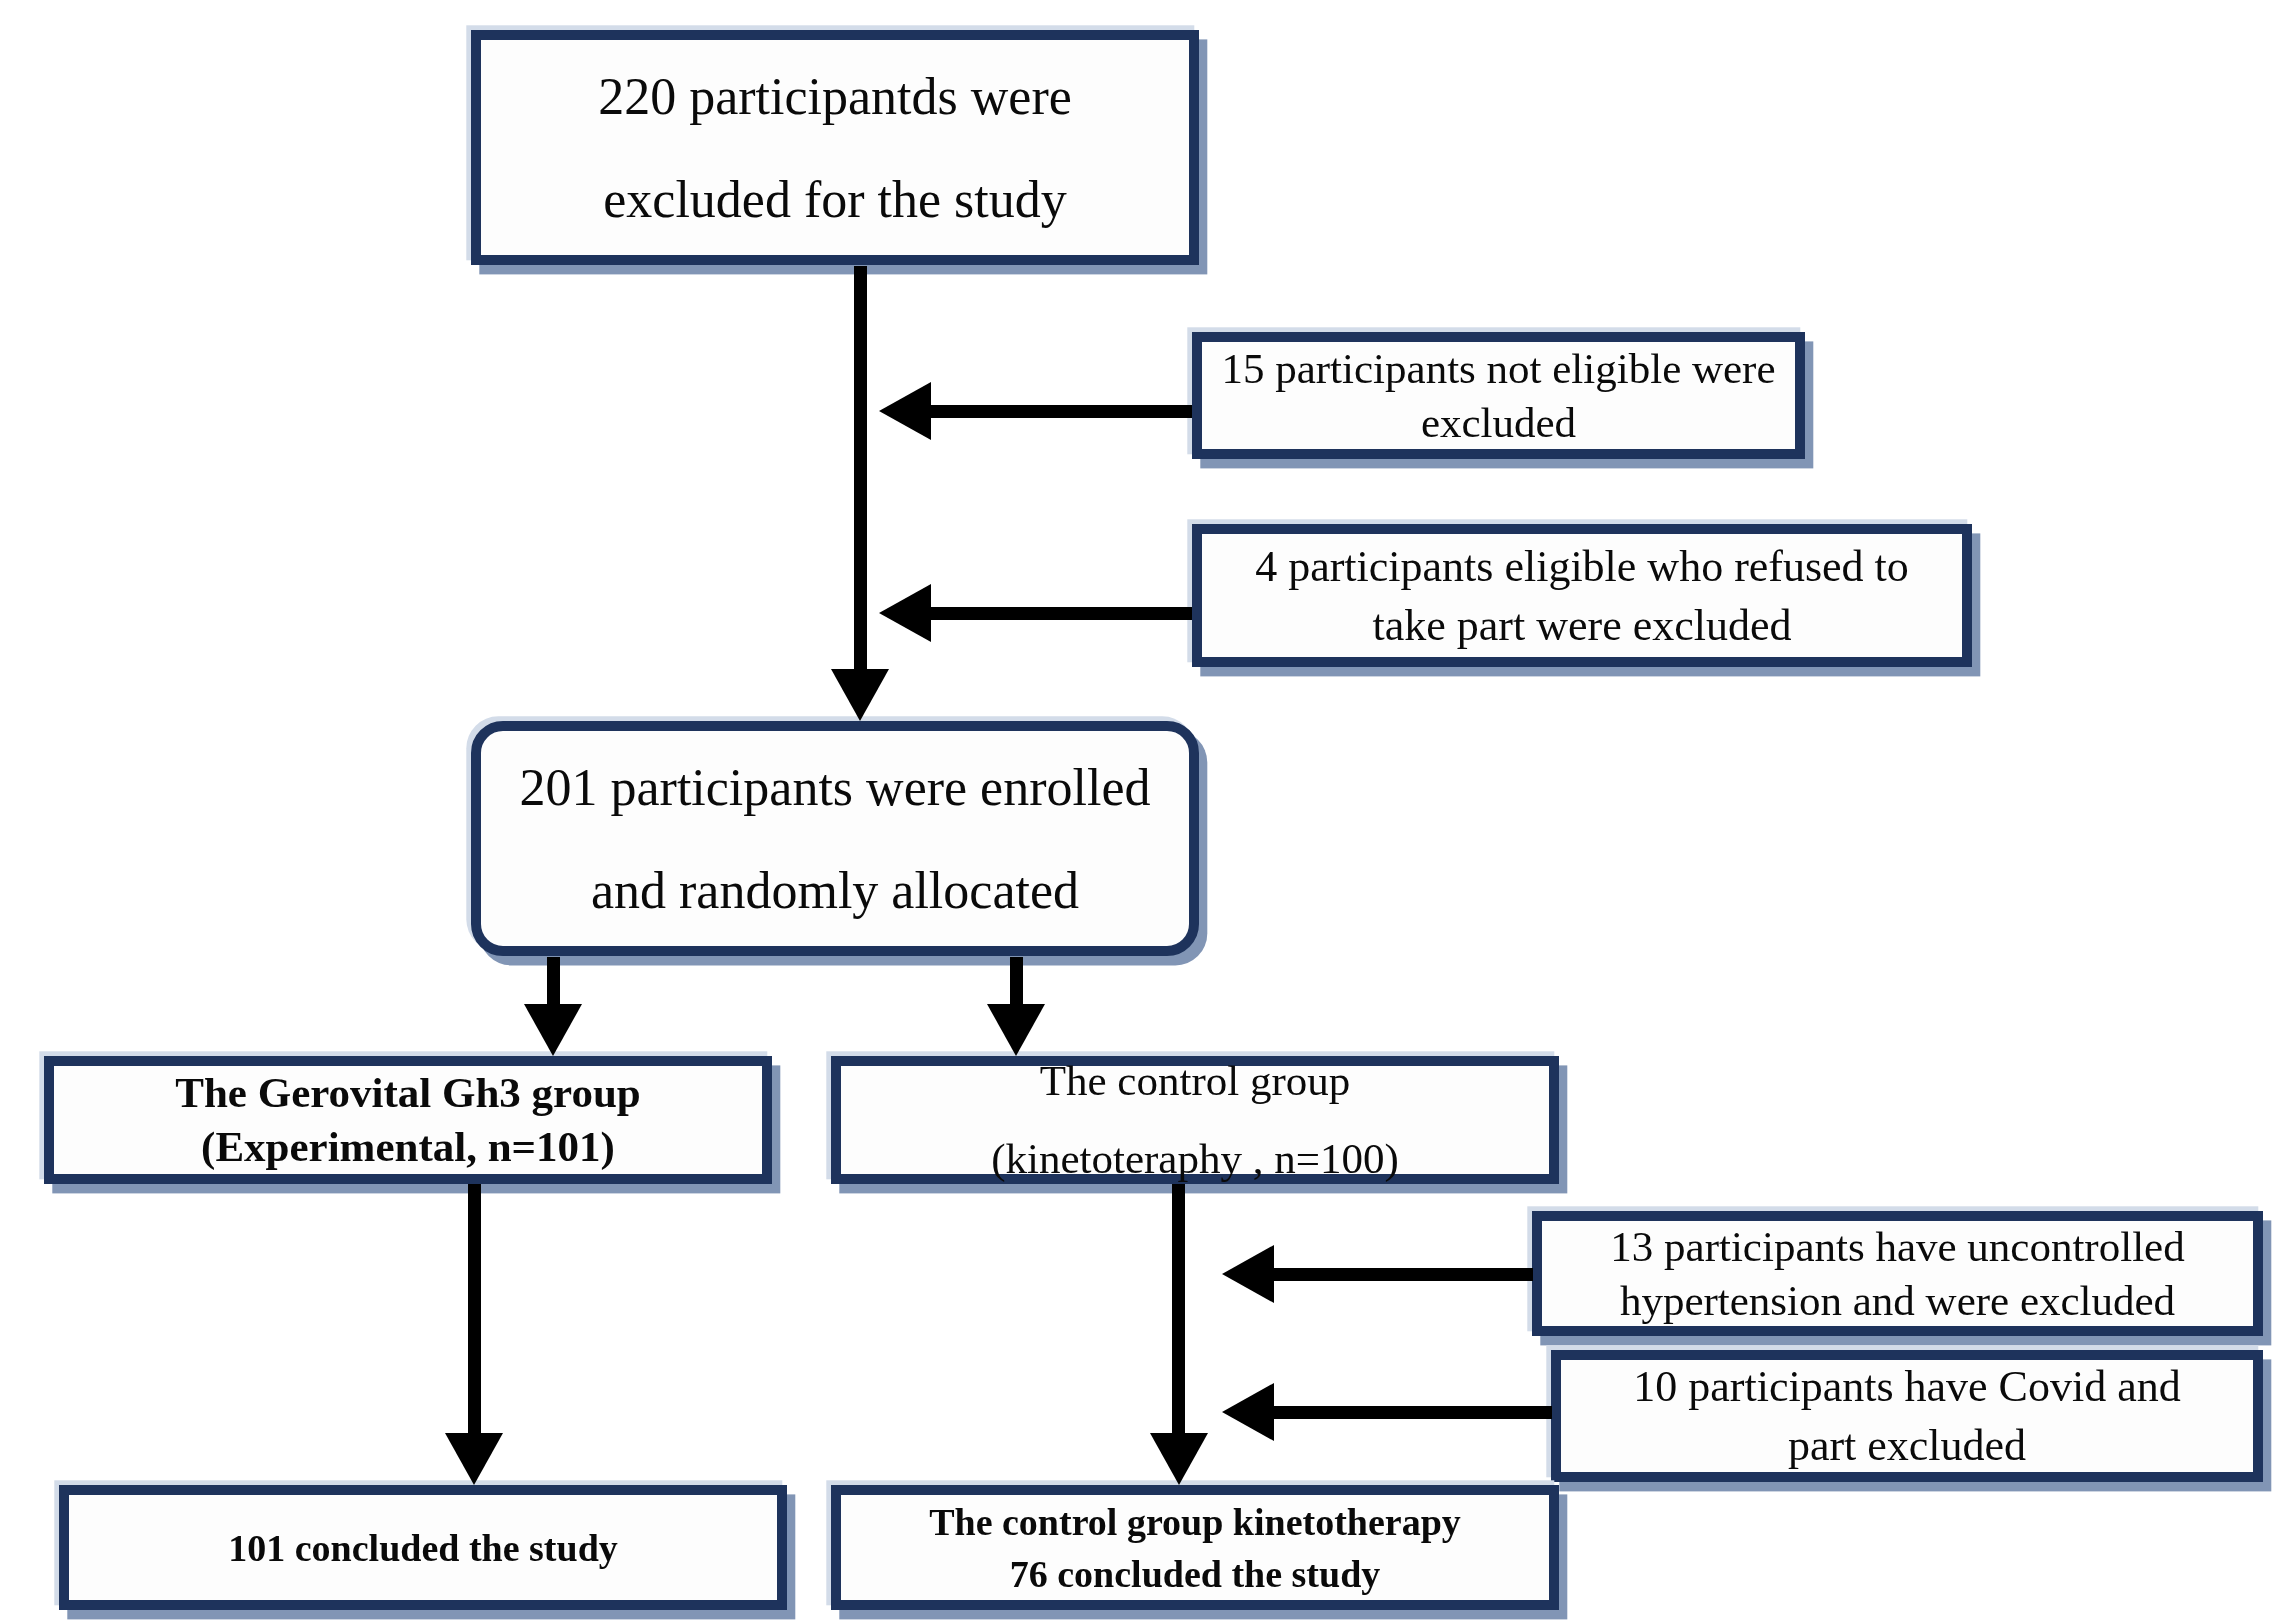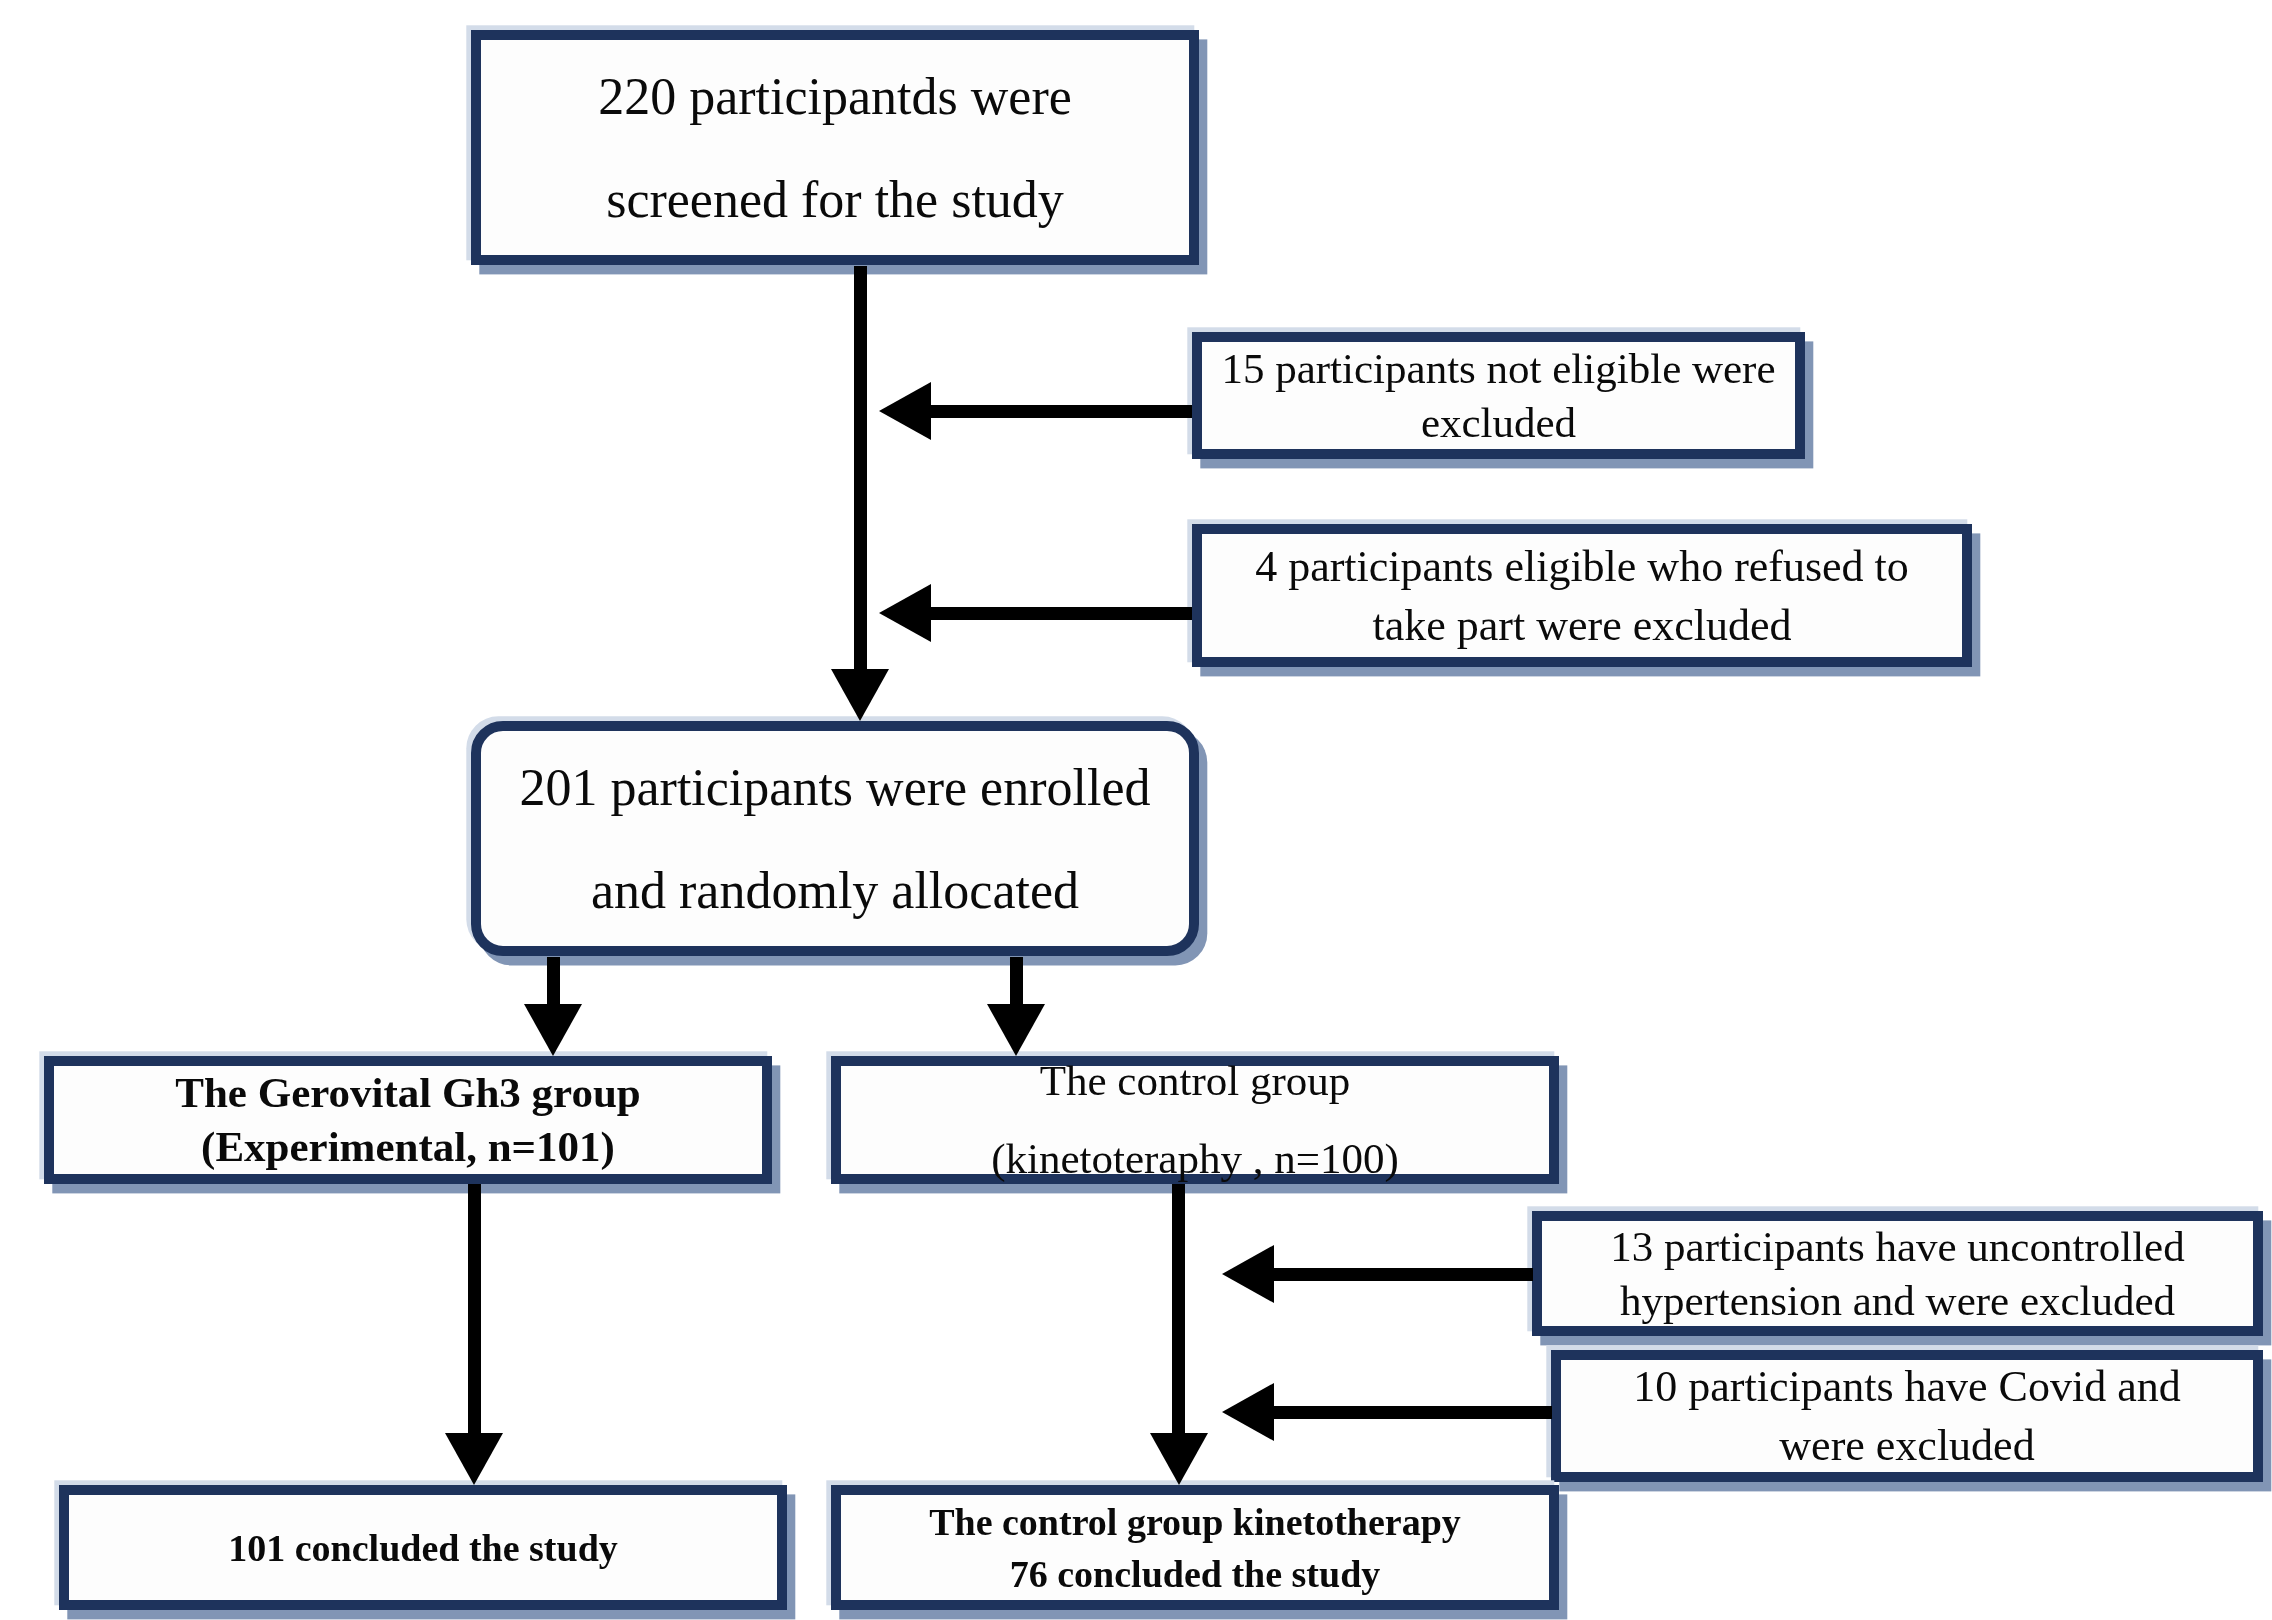--- a/index.html
+++ b/index.html
@@ -96,21 +96,21 @@
   #arrow-i-head  { left: 1222px; top: 1383px; }
   #arrow-i-shaft { left: 1271px; top: 1406px; width: 281px; }
 </style>
 </head>
 <body>
 
 <div id="canvas">
 
   <div class="box size-xl" id="box-screened">
     <div class="line">220 participantds were</div>
-    <div class="line">screened for the study</div>
+    <div class="line">excluded for the study</div>
   </div>
 
   <div class="box size-m" id="box-not-eligible">
     <div class="line">15 participants not eligible were</div>
     <div class="line">excluded</div>
   </div>
 
   <div class="box size-l" id="box-refused">
     <div class="line">4 participants eligible who refused to</div>
     <div class="line">take part were excluded</div>
@@ -131,21 +131,21 @@
     <div class="line">(kinetoteraphy , n=100)</div>
   </div>
 
   <div class="box size-m" id="box-hypertension">
     <div class="line">13 participants have uncontrolled</div>
     <div class="line">hypertension and were excluded</div>
   </div>
 
   <div class="box size-l" id="box-covid">
     <div class="line">10 participants have Covid and</div>
-    <div class="line">were excluded</div>
+    <div class="line">part excluded</div>
   </div>
 
   <div class="box size-end" id="box-gerovital-end">
     <div class="line">101 concluded the study</div>
   </div>
 
   <div class="box size-end" id="box-control-end">
     <div class="line">The control group kinetotherapy</div>
     <div class="line">76 concluded the study</div>
   </div>

